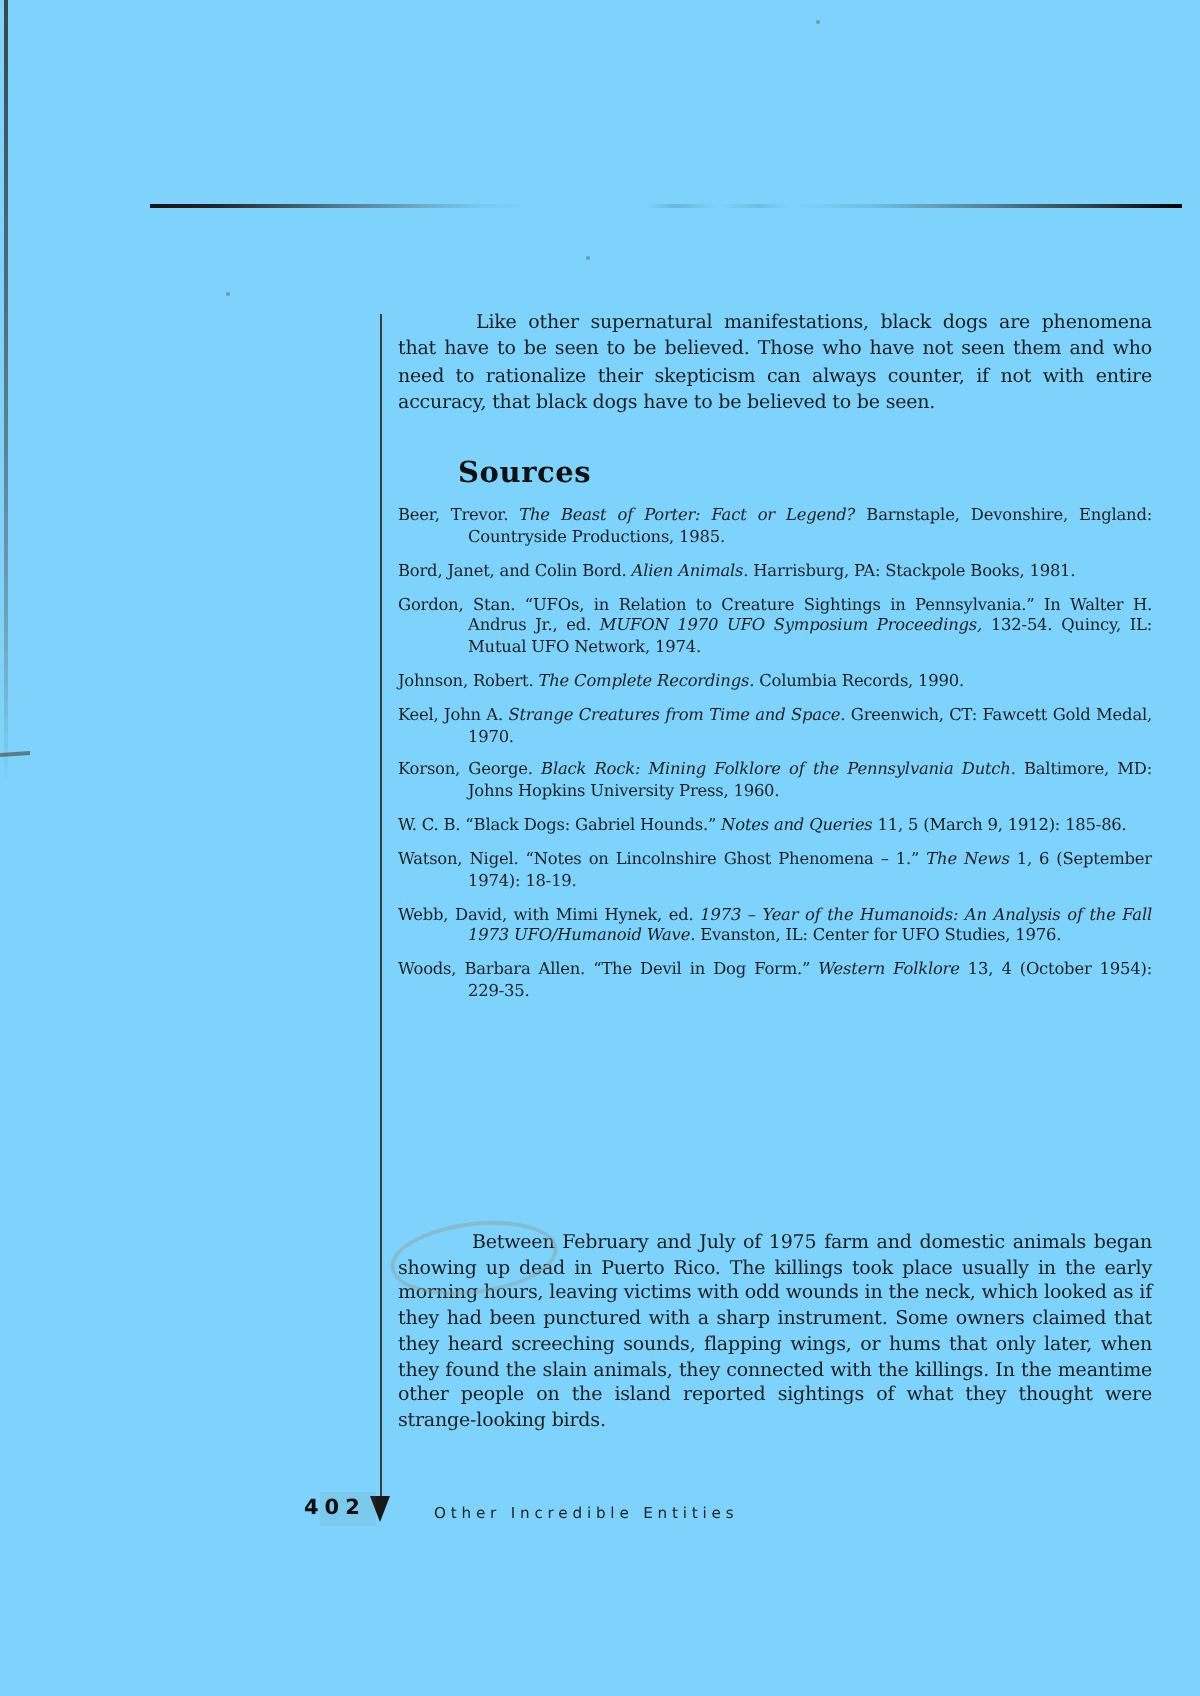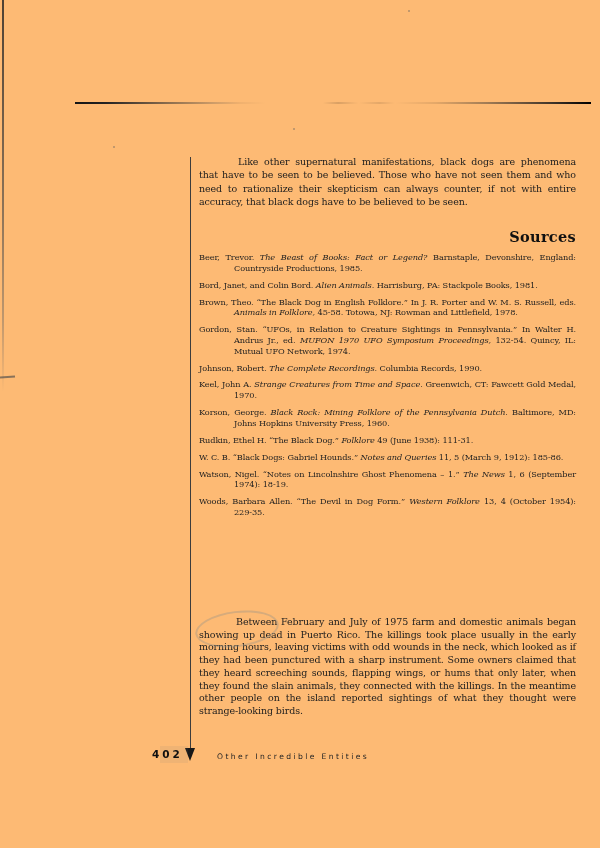--- a/index.html
+++ b/index.html
@@ -1,18 +1,18 @@
 <!DOCTYPE html>
 <html><head>
 <meta charset="utf-8">
 <style>
   html,body{margin:0;padding:0;background:#ffffff;}
   .page{
     position:relative;width:600px;height:848px;overflow:hidden;
-    background:#fdba74;color:#1b1b1b;
+    background:#7dd3fc;color:#1b1b1b;
     font-family:"DejaVu Serif", serif;
   }
   
   .top-rule{
     position:absolute;left:75px;top:102px;width:516px;height:2px;
     background:linear-gradient(90deg,
       #141414 0%, #232323 6%, rgba(45,45,45,.55) 18%, rgba(70,70,70,.25) 27%,
       rgba(0,0,0,.05) 32%, rgba(0,0,0,0) 37%, rgba(0,0,0,0) 48%,
       rgba(0,0,0,.14) 51%, rgba(0,0,0,0) 55%, rgba(0,0,0,.10) 59%,
       rgba(0,0,0,0) 62%, rgba(0,0,0,.10) 70%, rgba(45,45,45,.45) 80%,
@@ -34,21 +34,21 @@
   .col-rule{position:absolute;left:190px;top:157px;width:1.4px;height:592px;background:#3c3c3c;}
   .rule-arrow{position:absolute;left:184.5px;top:748px;width:0;height:0;
     border-left:5.5px solid transparent;border-right:5.5px solid transparent;
     border-top:13px solid #181818;}
 
   
   .content{position:absolute;left:199px;top:155px;width:377px;}
   .intro{margin:0;font-size:9.5px;line-height:13.3px;text-align:justify;
     text-indent:39px;letter-spacing:-0.1px;color:#1d1d1d;}
   .sources-heading{margin:20px 0 7px 30px;font-size:14.5px;font-weight:bold;
-    letter-spacing:.3px;color:#101010;text-align:right;}
+    letter-spacing:.3px;color:#101010;}
   .bib-entry{font-size:8.2px;line-height:10.6px;margin:0 0 6.4px 0;
     padding-left:35px;text-indent:-35px;text-align:justify;
     letter-spacing:-0.1px;color:#1f1f1f;}
   .bib-entry .it{font-style:italic;}
 
   
   .chup{position:absolute;left:199px;top:610px;width:377px;}
   .pencil-ellipse{position:absolute;left:-4px;top:1px;width:80px;height:32px;
     border:2px solid rgba(150,148,138,.38);border-radius:50%;transform:rotate(-7deg);}
   .chup-head-wrap{position:relative;padding-top:17px;}
@@ -83,30 +83,29 @@
 
   <div class="col-rule"></div>
   <div class="rule-arrow"></div>
 
   <div class="content">
     <p class="intro">Like other supernatural manifestations, black dogs are phenomena that have to be seen to be believed. Those who have not seen them and who need to rationalize their skepticism can always counter, if not with entire accuracy, that black dogs have to be believed to be seen.</p>
 
     <h2 class="sources-heading">Sources</h2>
 
     <div id="bib-list">
-        <div class="bib-entry"><span>Beer, Trevor. </span><span class="it">The Beast of Books: Fact or Legend?</span><span> Barnstaple, Devonshire, England: Countryside Productions, 1985.</span></div>
+        <div class="bib-entry"><span>Beer, Trevor. </span><span class="it">The Beast of Porter: Fact or Legend?</span><span> Barnstaple, Devonshire, England: Countryside Productions, 1985.</span></div>
         <div class="bib-entry"><span>Bord, Janet, and Colin Bord. </span><span class="it">Alien Animals.</span><span> Harrisburg, PA: Stackpole Books, 1981.</span></div>
-        <div class="bib-entry"><span>Brown, Theo. “The Black Dog in English Folklore.” In J. R. Porter and W. M. S. Russell, eds. </span><span class="it">Animals in Folklore,</span><span> 45-58. Totowa, NJ: Rowman and Littlefield, 1978.</span></div>
         <div class="bib-entry"><span>Gordon, Stan. “UFOs, in Relation to Creature Sightings in Pennsylvania.” In Walter H. Andrus Jr., ed. </span><span class="it">MUFON 1970 UFO Symposium Proceedings,</span><span> 132-54. Quincy, IL: Mutual UFO Network, 1974.</span></div>
         <div class="bib-entry"><span>Johnson, Robert. </span><span class="it">The Complete Recordings.</span><span> Columbia Records, 1990.</span></div>
         <div class="bib-entry"><span>Keel, John A. </span><span class="it">Strange Creatures from Time and Space.</span><span> Greenwich, CT: Fawcett Gold Medal, 1970.</span></div>
         <div class="bib-entry"><span>Korson, George. </span><span class="it">Black Rock: Mining Folklore of the Pennsylvania Dutch.</span><span> Baltimore, MD: Johns Hopkins University Press, 1960.</span></div>
-        <div class="bib-entry"><span>Rudkin, Ethel H. “The Black Dog.” </span><span class="it">Folklore</span><span> 49 (June 1938): 111-31.</span></div>
         <div class="bib-entry"><span>W. C. B. “Black Dogs: Gabriel Hounds.” </span><span class="it">Notes and Queries</span><span> 11, 5 (March 9, 1912): 185-86.</span></div>
         <div class="bib-entry"><span>Watson, Nigel. “Notes on Lincolnshire Ghost Phenomena – 1.” </span><span class="it">The News</span><span> 1, 6 (September 1974): 18-19.</span></div>
+        <div class="bib-entry"><span>Webb, David, with Mimi Hynek, ed. </span><span class="it">1973 – Year of the Humanoids: An Analysis of the Fall 1973 UFO/Humanoid Wave.</span><span> Evanston, IL: Center for UFO Studies, 1976.</span></div>
         <div class="bib-entry"><span>Woods, Barbara Allen. “The Devil in Dog Form.” </span><span class="it">Western Folklore</span><span> 13, 4 (October 1954): 229-35.</span></div>
       </div>
   </div>
 
   <div class="chup">
     <div class="pencil-ellipse"></div>
     <p class="chup-para">Between February and July of 1975 farm and domestic animals began showing up dead in Puerto Rico. The killings took place usually in the early morning hours, leaving victims with odd wounds in the neck, which looked as if they had been punctured with a sharp instrument. Some owners claimed that they heard screeching sounds, flapping wings, or hums that only later, when they found the slain animals, they connected with the killings. In the meantime other people on the island reported sightings of what they thought were strange-looking birds.</p>
   </div>
 
   <div class="footer-smudge"></div>

